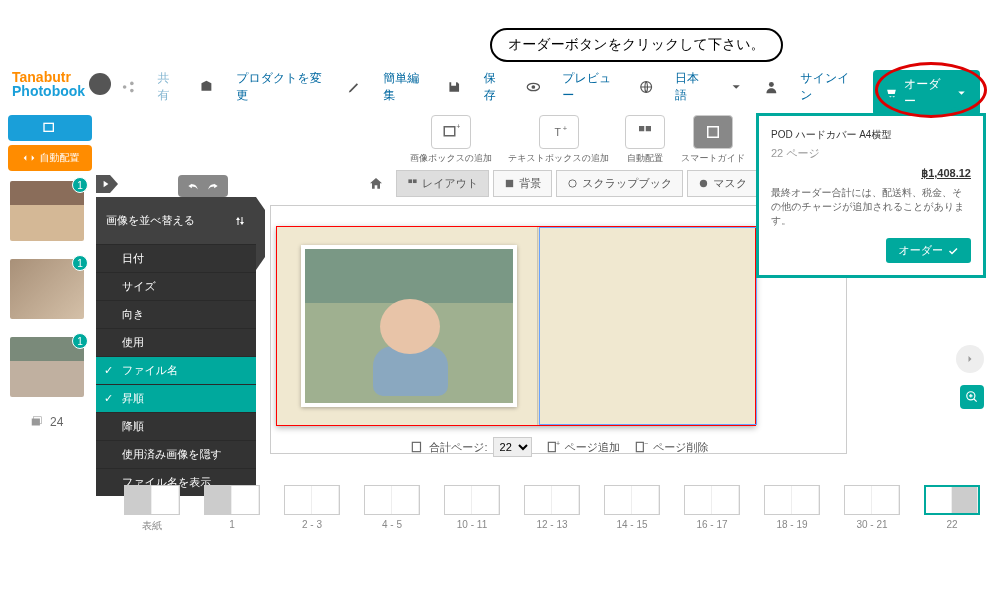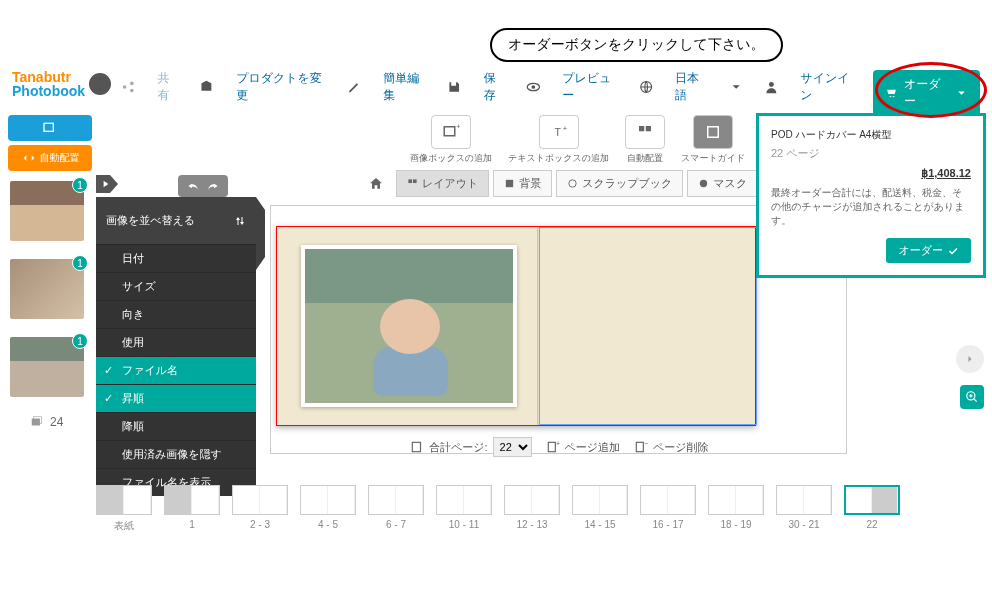--- a/index.html
+++ b/index.html
@@ -61,21 +61,21 @@
 .baby{position:absolute;left:55px;top:50px;width:100px;height:100px;}
 .baby-head{width:60px;height:55px;background:#e8c4a8;border-radius:50%;margin:0 auto;position:relative;}
 .baby-body{width:75px;height:50px;background:#8aa8c0;border-radius:20px 20px 10px 10px;margin:-8px auto 0;}
 .nav-r{position:absolute;right:8px;top:230px;width:28px;height:28px;background:#eee;border-radius:50%;display:flex;align-items:center;justify-content:center;}
 .zoom-btn{position:absolute;right:8px;top:270px;width:24px;height:24px;background:#00a99d;border-radius:4px;display:flex;align-items:center;justify-content:center;}
 .zoom-btn svg{fill:#fff;width:14px;height:14px;}
 .pagebar{position:absolute;top:322px;left:410px;display:flex;gap:14px;align-items:center;font-size:11px;color:#555;}
 .pagebar select{font-size:11px;padding:2px;border:1px solid #ccc;}
 .pagebar svg{width:14px;height:14px;fill:#666;}
 .pb-item{display:flex;align-items:center;gap:5px;}
-.filmstrip{position:absolute;top:370px;left:96px;right:12px;display:flex;gap:12px;align-items:flex-start;}
+.filmstrip{position:absolute;top:370px;left:96px;right:12px;display:flex;gap:24px;align-items:flex-start;justify-content:flex-end;}
 .fs-item{text-align:center;font-size:10px;color:#888;}
 .fs-pg{width:56px;height:30px;border:1px solid #ccc;background:#fff;margin-bottom:4px;display:flex;}
 .fs-pg div{flex:1;border-right:1px solid #eee;}
 .fs-pg.active{border-color:#00a99d;border-width:2px;}
 .fs-pg.cover div:first-child{background:#ccc;}
 .order-pop{position:absolute;top:113px;right:6px;width:230px;background:#fff;border:3px solid #00a99d;padding:12px;font-size:11px;z-index:20;}
 .order-pop::before{content:'';position:absolute;top:-10px;right:20px;border-left:8px solid transparent;border-right:8px solid transparent;border-bottom:10px solid #00a99d;}
 .order-pop .title{font-size:10px;color:#333;}
 .order-pop .pages{color:#999;margin:4px 0;}
 .order-pop .price{text-align:right;color:#333;font-weight:bold;margin:6px 0;text-decoration:underline;}
@@ -358,24 +358,20 @@
           <div></div>
           <div></div>
         </div><span>2 - 3</span></div>
     <div class="fs-item"><div class="fs-pg">
           <div></div>
           <div></div>
         </div><span>4 - 5</span></div>
     <div class="fs-item"><div class="fs-pg">
           <div></div>
           <div></div>
-        </div><span>6 - 7</span></div>
-    <div class="fs-item"><div class="fs-pg">
-          <div></div>
-          <div></div>
         </div><span>10 - 11</span></div>
     <div class="fs-item"><div class="fs-pg">
           <div></div>
           <div></div>
         </div><span>12 - 13</span></div>
     <div class="fs-item"><div class="fs-pg">
           <div></div>
           <div></div>
         </div><span>14 - 15</span></div>
     <div class="fs-item"><div class="fs-pg">

